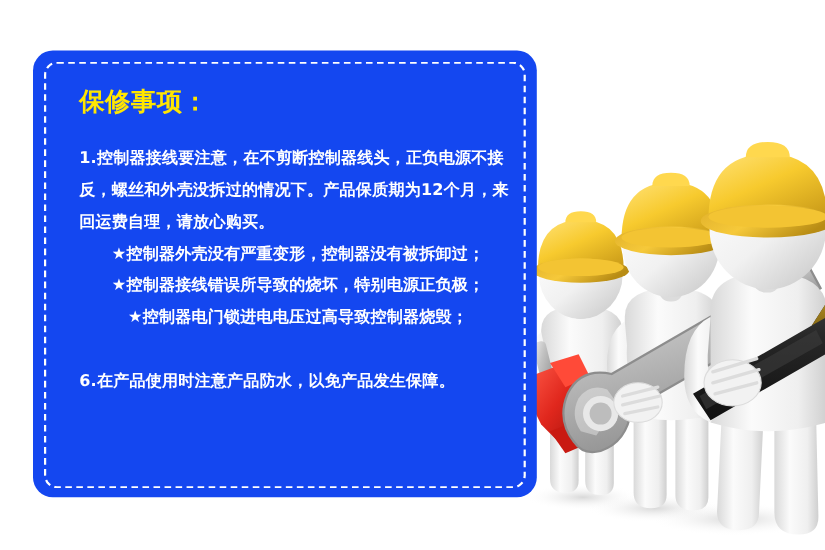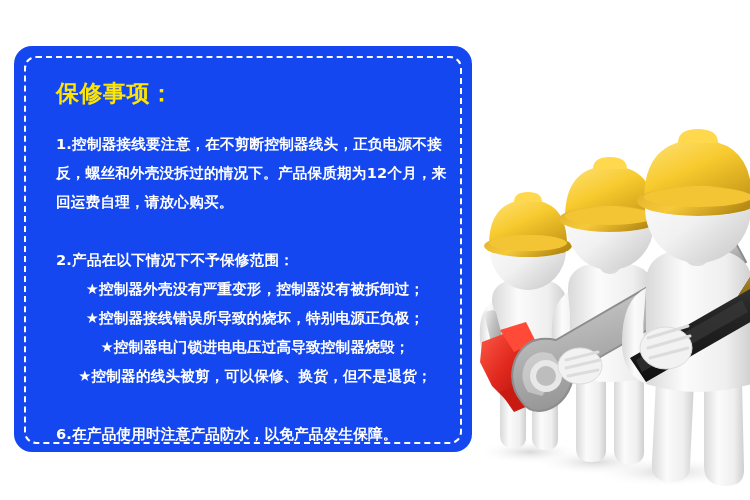--- a/index.html
+++ b/index.html
@@ -19,21 +19,21 @@
     position: relative;
     width: 750px;
     height: 500px;
     background: #ffffff;
     overflow: hidden;
   }
 
   
   #warranty-panel {
     position: absolute;
-    left: 14px;
+    left: 30px;
     top: 46px;
     width: 458px;
     height: 406px;
     background: #1447f0;
     border-radius: 18px;
     box-sizing: border-box;
   }
   #warranty-panel-dashed {
     position: absolute;
     left: 10px;
@@ -259,24 +259,22 @@
 
   <div id="warranty-panel">
     <div id="warranty-panel-dashed"></div>
 
     <div id="panel-content">
 
       <div id="panel-title">保修事项：</div>
 
       <p class="para" id="para-1">1.控制器接线要注意，在不剪断控制器线头，正负电源不接反，螺丝和外壳没拆过的情况下。产品保质期为12个月，来回运费自理，请放心购买。</p>
 
-      <p class="para" id="para-2-heading">2.产品在以下情况下不予保修范围：</p>
 
       <div class="bullet-line">★控制器外壳没有严重变形，控制器没有被拆卸过；</div>
       <div class="bullet-line">★控制器接线错误所导致的烧坏，特别电源正负极；</div>
       <div class="bullet-line">★控制器电门锁进电电压过高导致控制器烧毁；</div>
-      <div class="bullet-line">★控制器的线头被剪，可以保修、换货，但不是退货；</div>
 
       <p class="para" id="para-3">6.在产品使用时注意产品防水，以免产品发生保障。</p>
     </div>
   </div>
 
 </div>
 
 </body></html>

